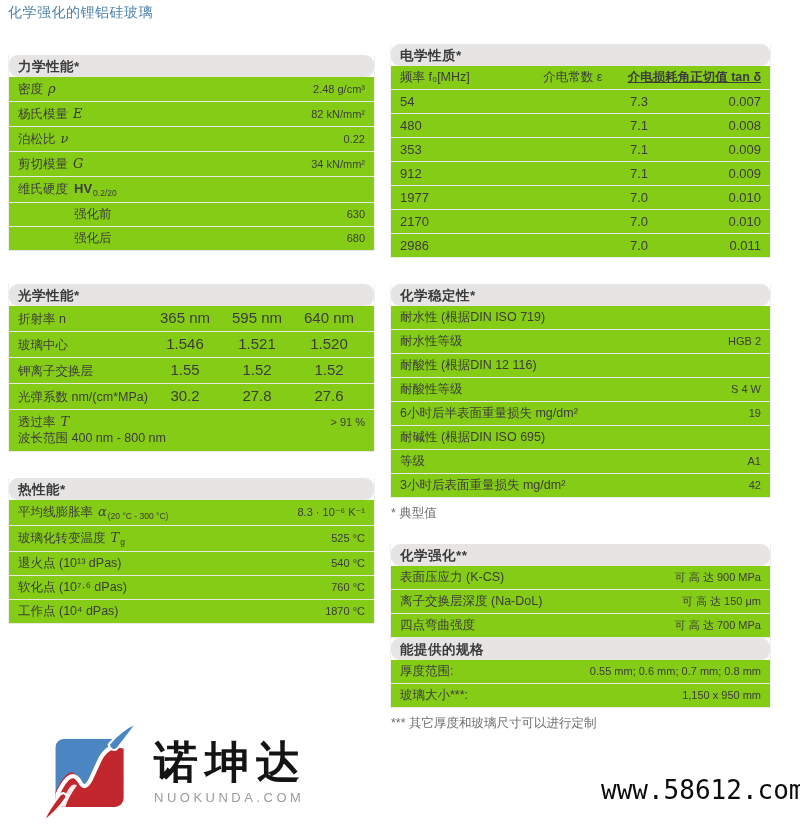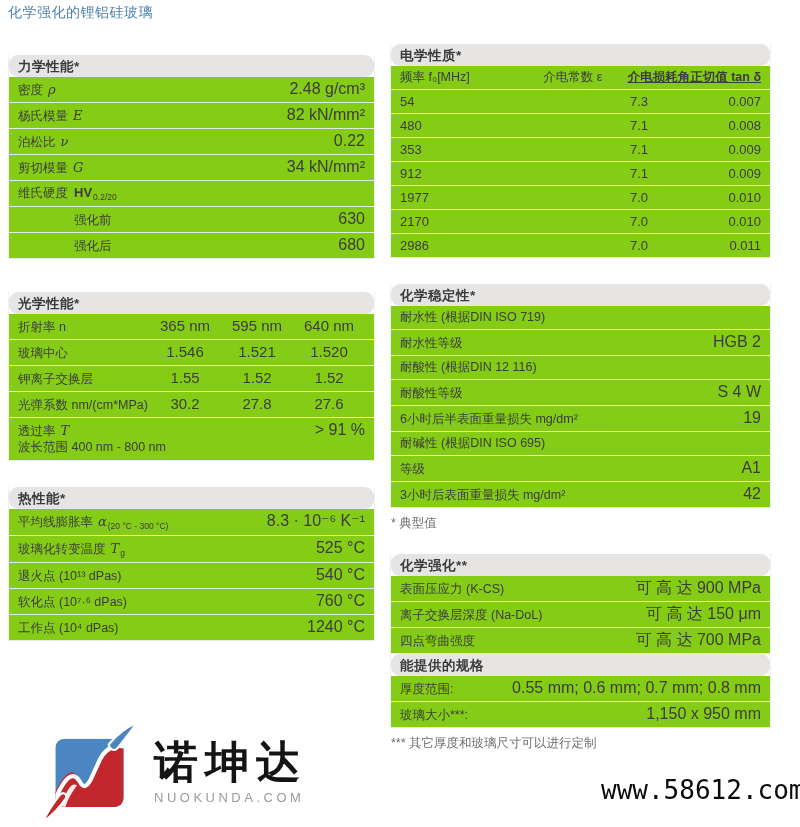--- a/index.html
+++ b/index.html
@@ -21,21 +21,21 @@
     background:#e6e5e4;color:#3b3b3b;
     padding:4px 9px 3px 9px;line-height:15px;
     font-size:13.5px;font-weight:600;letter-spacing:0.5px;border-radius:9px;
   }
   .row{
     display:flex;align-items:baseline;
     padding:4px 9px;line-height:15px;
     background:#84cc16;border-bottom:1px solid #e8e8e7;
   }
   .lbl{font-size:12.5px;white-space:nowrap;}
-  .val{margin-left:auto;text-align:right;font-size:16px;white-space:nowrap;padding-left:8px;}
+  .val{margin-left:auto;text-align:right;font-size:11px;white-space:nowrap;padding-left:8px;}
   .sym{font-family:"DejaVu Serif","Liberation Serif",serif;font-style:italic;margin-left:5px;font-size:13px;}
   .sym-up{margin-left:6px;font-size:13px;font-weight:600;font-style:normal;}
   .sb{font-size:8.5px;position:relative;top:3px;margin-left:1px;letter-spacing:0;}
   .indent .lbl{margin-left:56px;text-align:right;}
 
   
   .oc{flex:0 0 72px;text-align:center;font-size:15px;white-space:nowrap;}
   .oflex{flex:1;}
   .trans{display:block;padding:4px 9px 5px 9px;}
   .trans .l1{display:flex;align-items:baseline;}
@@ -166,21 +166,21 @@
     <div class="row">
       <span class="lbl">退火点 (10¹³ dPas)</span>
       <span class="val">540 °C</span>
     </div>
     <div class="row">
       <span class="lbl">软化点 (10⁷·⁶ dPas)</span>
       <span class="val">760 °C</span>
     </div>
     <div class="row">
       <span class="lbl">工作点 (10⁴ dPas)</span>
-      <span class="val">1240 °C</span>
+      <span class="val">1870 °C</span>
     </div>
   </div>
 </div>
 
 <div class="col-r">
 
   <div class="tbl gap26">
     <div class="hdr">电学性质*</div>
     <div class="row">
       <span class="eh1">频率 f₀[MHz]</span>

